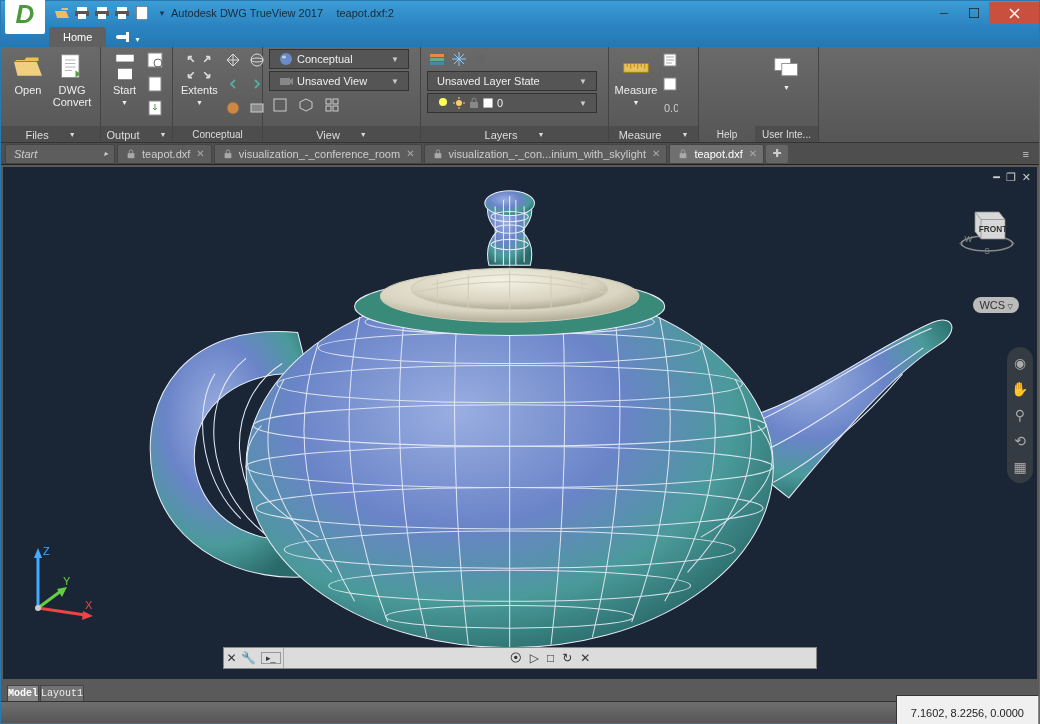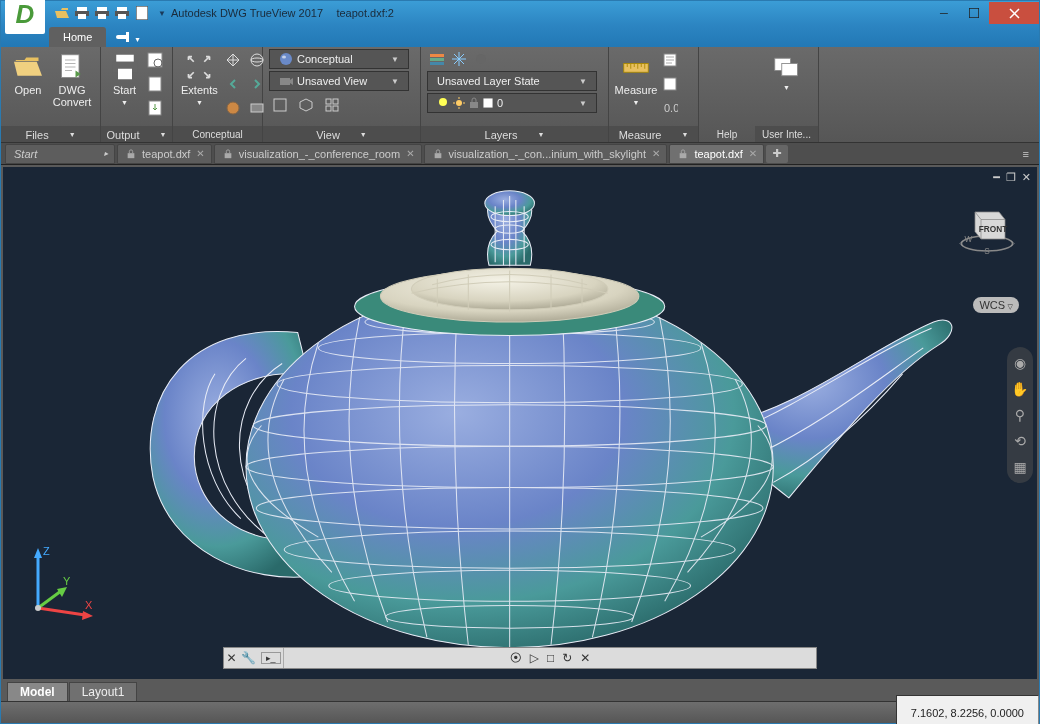--- a/index.html
+++ b/index.html
@@ -60,21 +60,21 @@
 .nav-item { color:#aaa; cursor:pointer; font-size:14px; }
 .ucs { position:absolute; left:20px; bottom:56px; }
 .timeline { position:absolute; bottom:10px; left:220px; right:220px; height:22px; background:#dcdcdc; border:1px solid #888; display:flex; align-items:center; }
 .tl-left { width:60px; border-right:1px solid #aaa; display:flex; align-items:center; justify-content:space-around; height:100%; }
 .tl-mid { flex:1; display:flex; align-items:center; justify-content:center; gap:8px; }
 .tl-btn { cursor:pointer; color:#333; font-size:12px; }
 .canvas { position:absolute; inset:0; }
 
 
 .layout-tabs { height:20px; background:#5a5a5a; display:flex; align-items:flex-end; padding-left:6px; }
-.ltab { padding:2px 12px; background:#707070; color:#eee; font-size:12px; cursor:pointer; border:1px solid #444; border-bottom:none; margin-right:1px; }
+.ltab { padding:2px 0; background:#707070; color:#eee; font-size:10px; cursor:pointer; border:1px solid #444; border-bottom:none; margin-right:1px;font-family:Liberation Mono, monospace; }
 .ltab.active { background:#888; color:#fff; font-weight:bold; }
 .statusbar { height:22px; background:linear-gradient(#6e6e6e,#565656); display:flex; align-items:center; border-top:1px solid #333; }
 .status-right { margin-left:auto; background:#f0f0f0; color:#222; padding:11px 14px; border:1px inset #888; font-size:11px; }
 
 .lock-icon { width:10px; height:10px; }
 </style>
 </head>
 <body>
 
 <div class="window">

